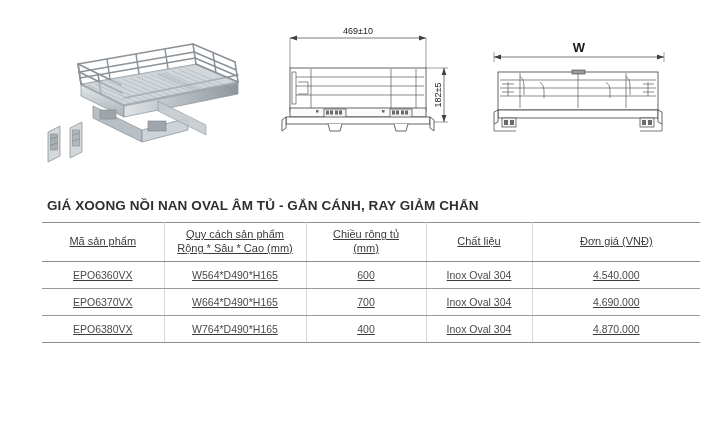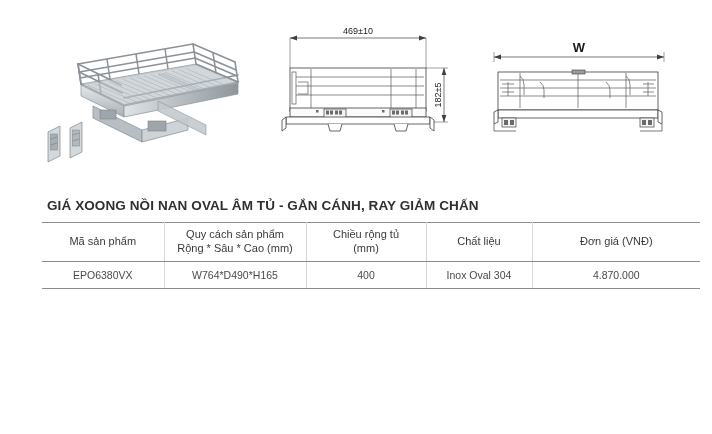--- a/index.html
+++ b/index.html
@@ -43,20 +43,21 @@
     color: #2f2f2f;
     white-space: nowrap;
   }
 
   
   .spec-table-wrap {
     position: absolute;
     left: 42px;
     top: 222px;
     width: 658px;
+    text-decoration: underline;
   }
   table.spec-table {
     width: 658px;
     border-collapse: collapse;
     table-layout: fixed;
     font-size: 10.5px;
     color: #3d3d3d;
   }
   table.spec-table th,
   table.spec-table td {
@@ -375,20 +376,34 @@
           <span class="sub"></span>
         </th>
         <th>
           <span class="sub">Đơn giá  (VNĐ)</span>
           <span class="sub"></span>
         </th>
       </tr>
     </thead>
     <tbody>
       <tr class="data-row">
+        <td>EPO6360VX</td>
+        <td>W564*D490*H165</td>
+        <td>600</td>
+        <td>Inox Oval 304</td>
+        <td>4.540.000</td>
+      </tr>
+      <tr class="data-row">
+        <td>EPO6370VX</td>
+        <td>W664*D490*H165</td>
+        <td>700</td>
+        <td>Inox Oval 304</td>
+        <td>4.690.000</td>
+      </tr>
+      <tr class="data-row">
         <td>EPO6380VX</td>
         <td>W764*D490*H165</td>
         <td>400</td>
         <td>Inox Oval 304</td>
         <td>4.870.000</td>
       </tr>
     </tbody>
   </table>
 </div>
 

